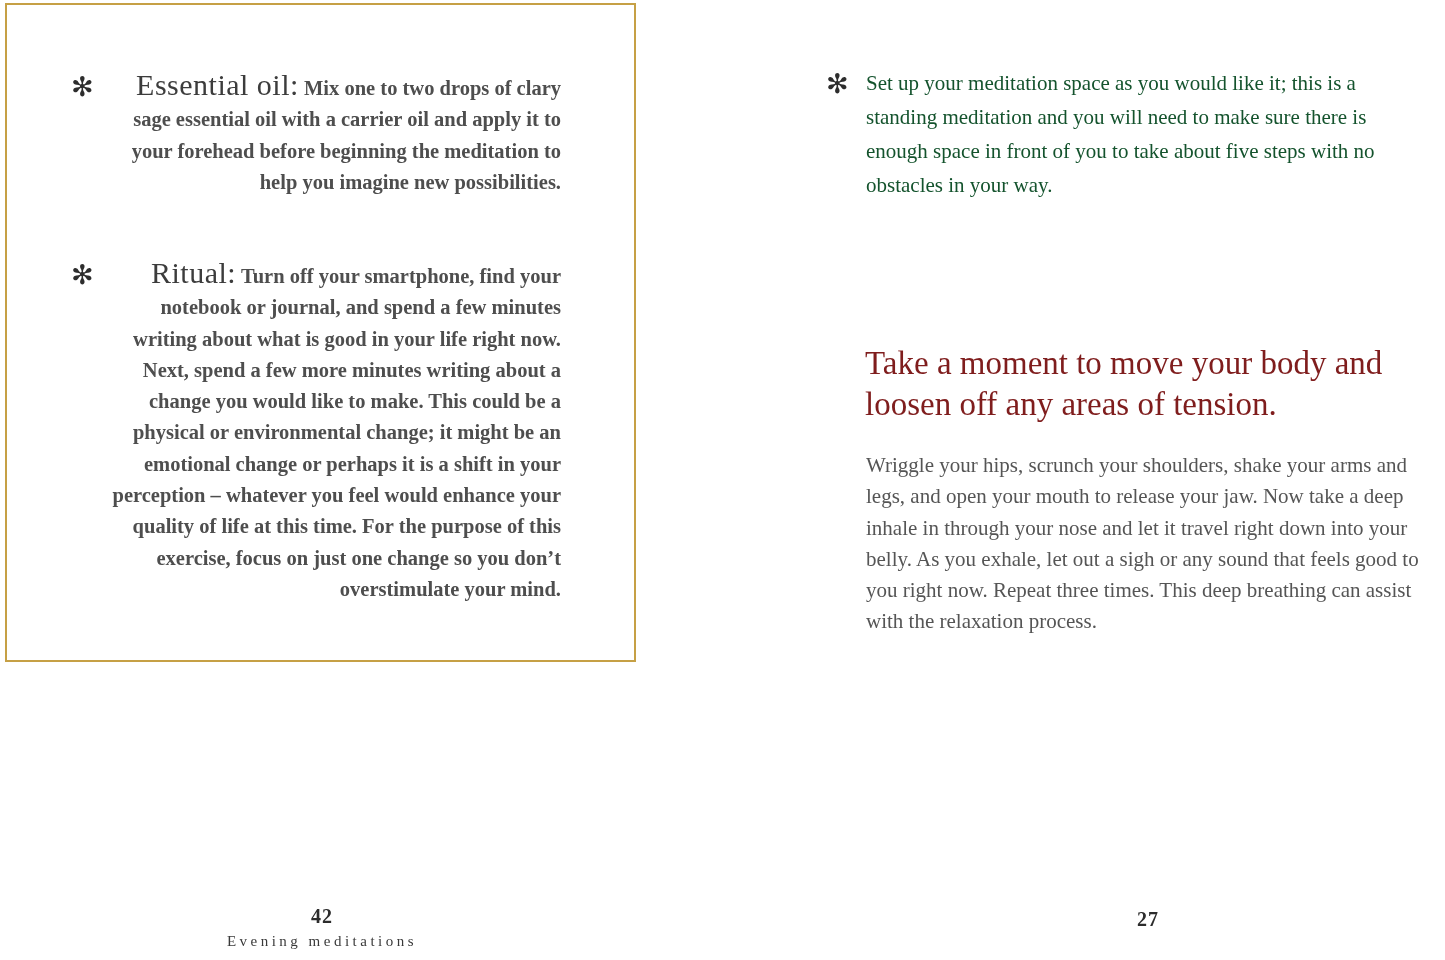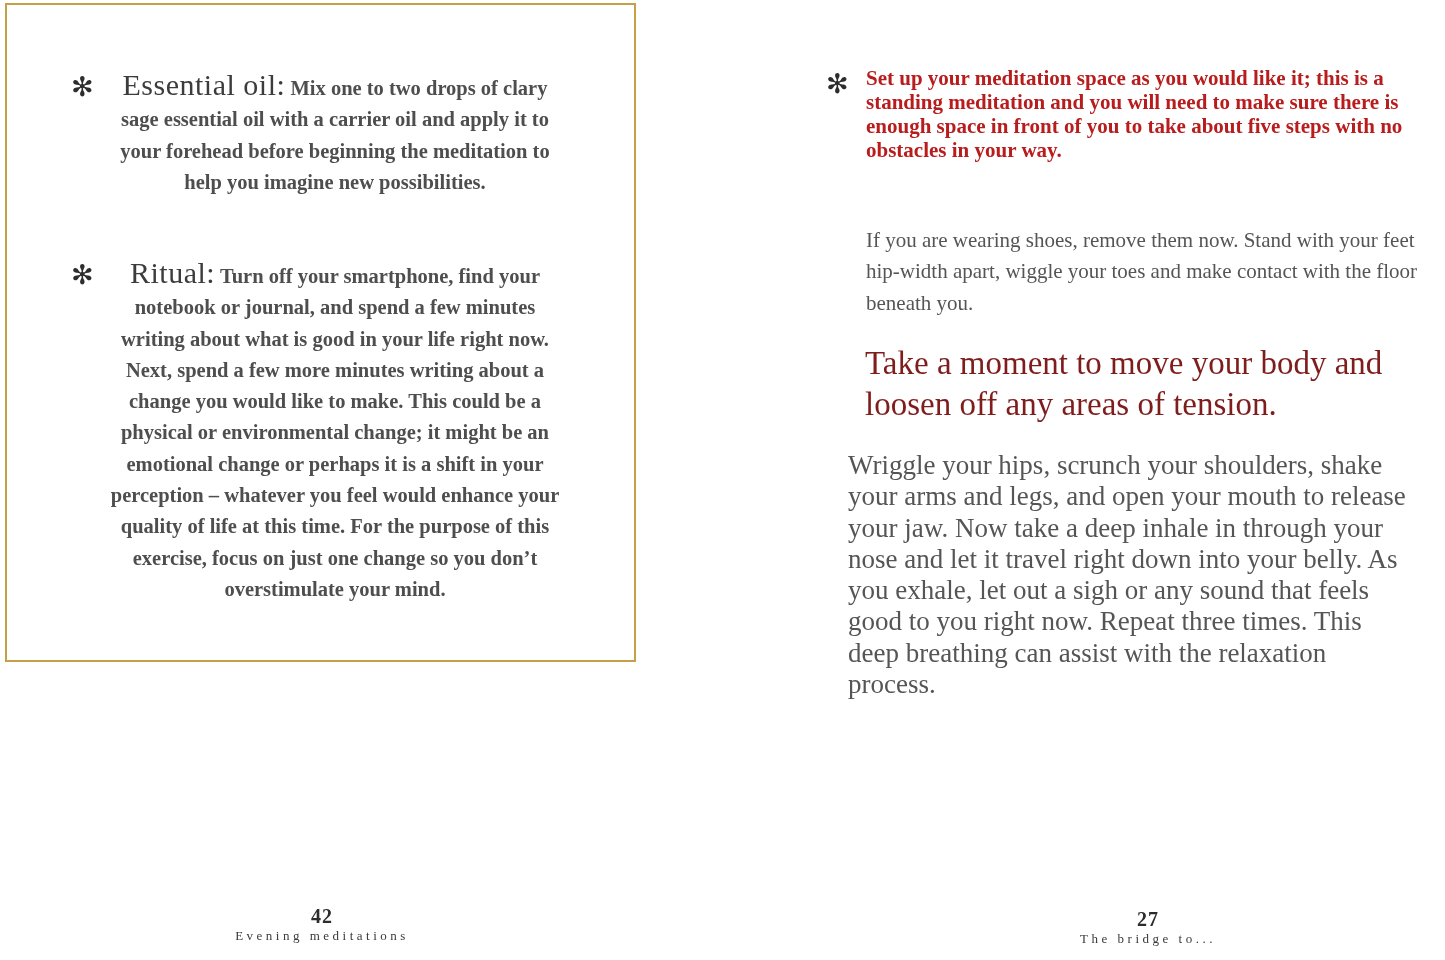--- a/index.html
+++ b/index.html
@@ -40,44 +40,44 @@
     line-height: 36px;
     color: #2d2d2d;
     font-family: "DejaVu Sans", sans-serif;
   }
   .entry-content {
     width: 452px;
     font-size: 20.5px;
     line-height: 31.3px;
     color: #4e4e4e;
     font-weight: 600;
-    text-align: center;
+    text-align: right;
   }
   .entry-heading {
     font-weight: 400;
     font-size: 30px;
     letter-spacing: 0.5px;
     color: #3c3c3c;
   }
 
   
   .r-entry {
     position: absolute;
     left: 826px;
     top: 66px;
     display: flex;
     align-items: flex-start;
   }
   .r-entry .marker { width: 40px; flex: 0 0 40px; }
   .r-entry-content {
     width: 560px;
     font-size: 21px;
-    line-height: 24px;
-    color: #b91c1c;
-    font-weight: 700;
+    line-height: 34px;
+    color: #14532d;
+    font-weight: 400;
   }
   .r-para-1 {
     position: absolute;
     left: 866px;
     top: 225px;
     width: 562px;
     font-size: 21px;
     line-height: 31.3px;
     color: #555555;
   }
@@ -86,45 +86,46 @@
     left: 865px;
     top: 343px;
     width: 525px;
     font-size: 33px;
     line-height: 41px;
     font-weight: 400;
     color: #7f1d1d;
   }
   .r-para-2 {
     position: absolute;
-    left: 848px;
+    left: 866px;
     top: 450px;
     width: 562px;
-    font-size: 27px;
+    font-size: 21px;
     line-height: 31.3px;
     color: #555555;
   }
 
   
   .footer {
     position: absolute;
     width: 420px;
     text-align: center;
     color: #2f2f2f;
   }
   .footer-left { left: 112px; top: 905px; }
   .footer-right { left: 938px; top: 908px; }
   .footer .page-number {
     font-size: 20px;
     font-weight: 600;
     letter-spacing: 1px;
     color: #2c2c2c;
   }
   .footer .caption {
-    font-size: 13px;
+    margin-top: 5px;
+    font-size: 15px;
     letter-spacing: 3.5px;
     color: #3a3a3a;
   }
 </style>
 </head>
 <body>
 
 <div class="spread">
 
   <div class="left-box">
@@ -139,29 +140,27 @@
       <div class="entry-content"><span class="entry-heading">Ritual:</span><span> Turn off your smartphone, find your notebook or journal, and spend a few minutes writing about what is good in your life right now. Next, spend a few more minutes writing about a change you would like to make. This could be a physical or environmental change; it might be an emotional change or perhaps it is a shift in your perception – whatever you feel would enhance your quality of life at this time. For the purpose of this exercise, focus on just one change so you don’t overstimulate your mind.</span></div>
     </div>
 
   </div>
 
   <div class="r-entry">
     <span class="marker">✻</span>
     <div class="r-entry-content">Set up your meditation space as you would like it; this is a standing meditation and you will need to make sure there is enough space in front of you to take about five steps with no obstacles in your way.</div>
   </div>
 
-  <div class="r-para-1">If you are wearing shoes, remove them now. Stand with your feet hip-width apart, wiggle your toes and make contact with the floor beneath you.</div>
 
   <div class="r-subhead">Take a moment to move your body and loosen off any areas of tension.</div>
 
   <div class="r-para-2">Wriggle your hips, scrunch your shoulders, shake your arms and legs, and open your mouth to release your jaw. Now take a deep inhale in through your nose and let it travel right down into your belly. As you exhale, let out a sigh or any sound that feels good to you right now. Repeat three times. This deep breathing can assist with the relaxation process.</div>
 
   <div class="footer footer-left">
     <div class="page-number">42</div>
     <div class="caption">Evening meditations</div>
   </div>
 
   <div class="footer footer-right">
     <div class="page-number">27</div>
-    <div class="caption">The bridge to...</div>
   </div>
 
 </div>
 
 </body></html>

